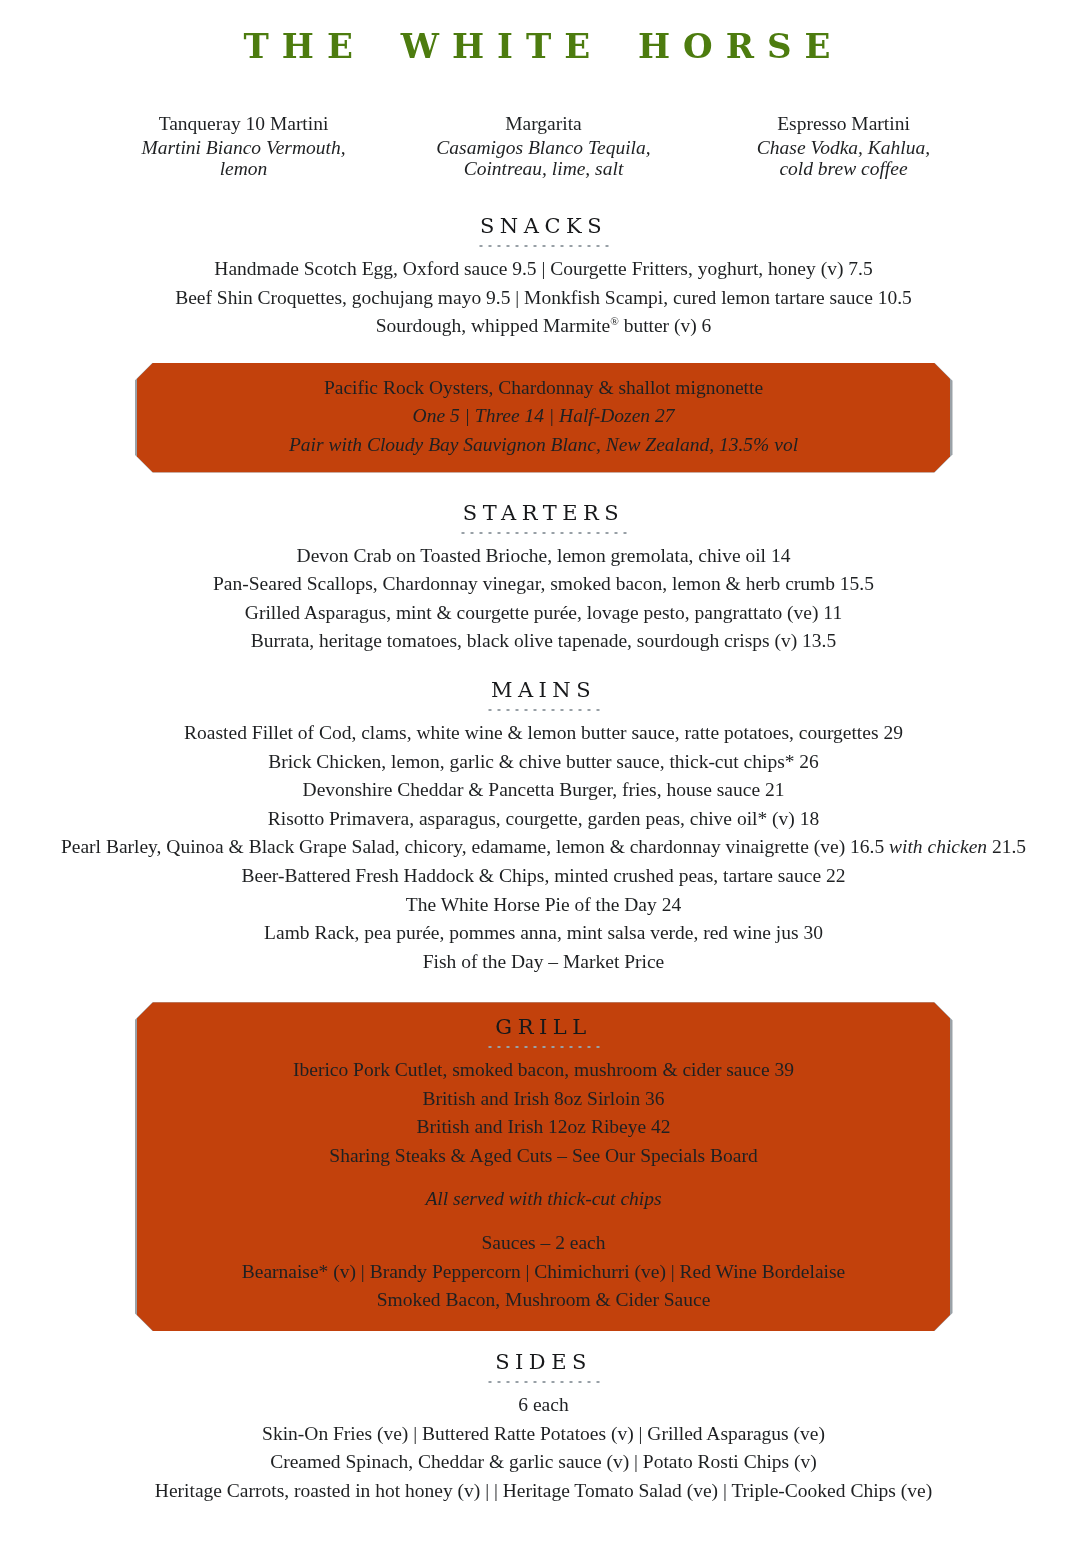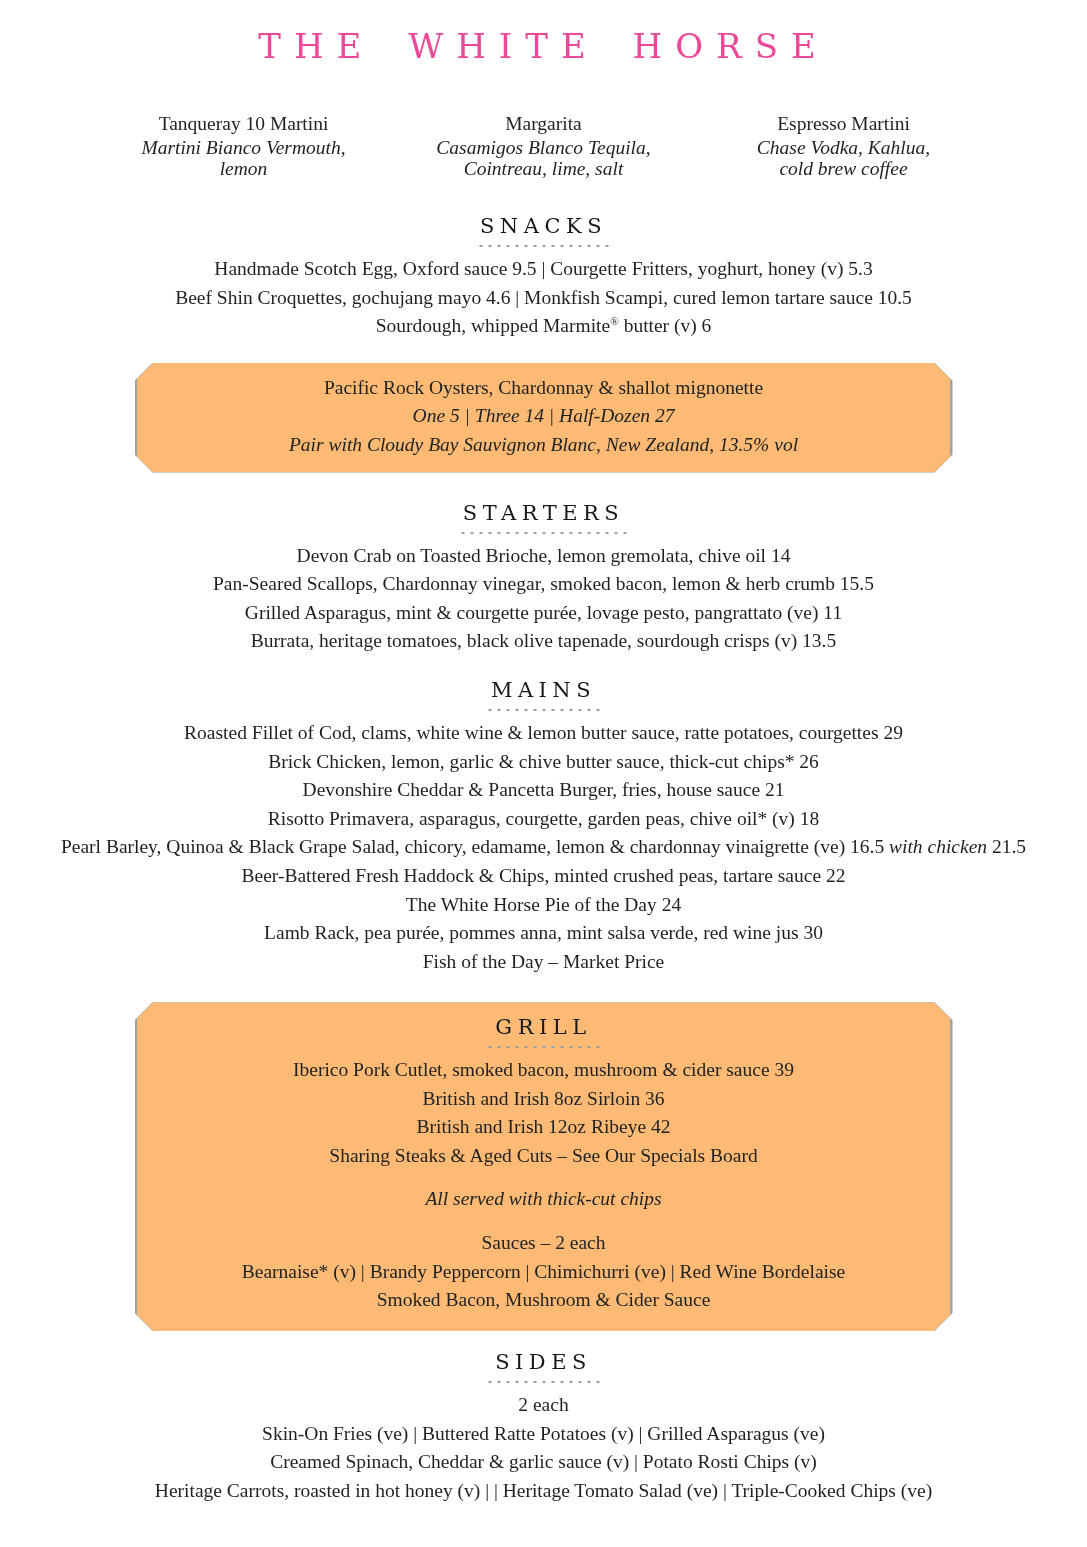--- a/index.html
+++ b/index.html
@@ -8,26 +8,26 @@
     font-family:"Liberation Serif", serif;
     color:#1e2022;
     -webkit-font-smoothing:antialiased;
     overflow:hidden;
   }
   .menu{width:1087px;text-align:center;}
 
   .title{
     margin:26px 0 0 0;
     font-family:"DejaVu Serif", serif;
-    font-weight:400;
+    font-weight:700;
     font-size:34px;
     letter-spacing:13px;
     word-spacing:10px;
     line-height:40px;
-    color:#ec4899;
+    color:#4d7c0f;
   }
 
   .cocktails{
     width:900px;margin:44px auto 0;
     display:flex;justify-content:center;
   }
   .cocktail{width:300px;}
   .c-name{font-size:19.5px;line-height:27px;}
   .c-desc{font-size:19.5px;line-height:21px;font-style:italic;white-space:pre-line;}
 
@@ -67,21 +67,21 @@
   .it{font-style:italic;}
   .sup{vertical-align:super;font-size:0.58em;line-height:0;}
 
   .box{
     width:818px;margin:22px auto 0;
     background:#9aa1a7;
     clip-path:polygon(18px 0, calc(100% - 18px) 0, 100% 18px, 100% calc(100% - 18px), calc(100% - 18px) 100%, 18px 100%, 0 calc(100% - 18px), 0 18px);
   }
   .box-in{
     margin:2.5px;
-    background:#fdba74;
+    background:#c2410c;
     clip-path:polygon(16px 0, calc(100% - 16px) 0, 100% 16px, 100% calc(100% - 16px), calc(100% - 16px) 100%, 16px 100%, 0 calc(100% - 16px), 0 16px);
     padding:11px 8px 13px;
   }
   .box-grill{margin-top:26px;}
   .box-grill .box-in{padding:12px 16px 16px;}
 
   .note{margin-top:14px;}
   .sauces-h{margin-top:16px;}
 
   .price-line{margin-top:7px;}
@@ -108,22 +108,22 @@
       <div class="c-name">Espresso Martini</div>
       <div class="c-desc">Chase Vodka, Kahlua,
 cold brew coffee</div>
     </div>
   </div>
 
   <div class="sec">
     <h2 class="sec-h m-snacks">SNACKS</h2>
     <div class="dots w-snacks"></div>
     <div class="items">
-      <p class="line">Handmade Scotch Egg, Oxford sauce 9.5  |  Courgette Fritters, yoghurt, honey (v) 5.3</p>
-      <p class="line">Beef Shin Croquettes, gochujang mayo 4.6  |  Monkfish Scampi, cured lemon tartare sauce 10.5</p>
+      <p class="line">Handmade Scotch Egg, Oxford sauce 9.5  |  Courgette Fritters, yoghurt, honey (v) 7.5</p>
+      <p class="line">Beef Shin Croquettes, gochujang mayo 9.5  |  Monkfish Scampi, cured lemon tartare sauce 10.5</p>
       <p class="line"><span>Sourdough, whipped Marmite</span><span class="sup">®</span><span> butter (v) 6</span></p>
     </div>
   </div>
 
   <div class="box">
     <div class="box-in">
       <p class="line">Pacific Rock Oysters, Chardonnay &amp; shallot mignonette</p>
       <p class="line it">One 5  |  Three 14  |  Half-Dozen 27</p>
       <p class="line it">Pair with Cloudy Bay Sauvignon Blanc, New Zealand, 13.5% vol</p>
     </div>
@@ -169,21 +169,21 @@
       <p class="line it note">All served with thick-cut chips</p>
       <p class="line sauces-h">Sauces – 2 each</p>
       <p class="line">Bearnaise* (v) | Brandy Peppercorn | Chimichurri (ve) | Red Wine Bordelaise</p>
       <p class="line">Smoked Bacon, Mushroom &amp; Cider Sauce</p>
     </div>
   </div>
 
   <div class="sec">
     <h2 class="sec-h m-sides">SIDES</h2>
     <div class="dots w-sides"></div>
-    <p class="line price-line">2 each</p>
+    <p class="line price-line">6 each</p>
     <div>
       <p class="line">Skin-On Fries (ve)   |  Buttered Ratte Potatoes (v)  |  Grilled Asparagus (ve)</p>
       <p class="line">Creamed Spinach, Cheddar &amp; garlic sauce (v)  |  Potato Rosti Chips (v)</p>
       <p class="line">Heritage Carrots, roasted in hot honey (v) | |  Heritage Tomato Salad (ve)  |  Triple-Cooked Chips (ve)</p>
     </div>
   </div>
 
 </div>
 
 </body></html>

